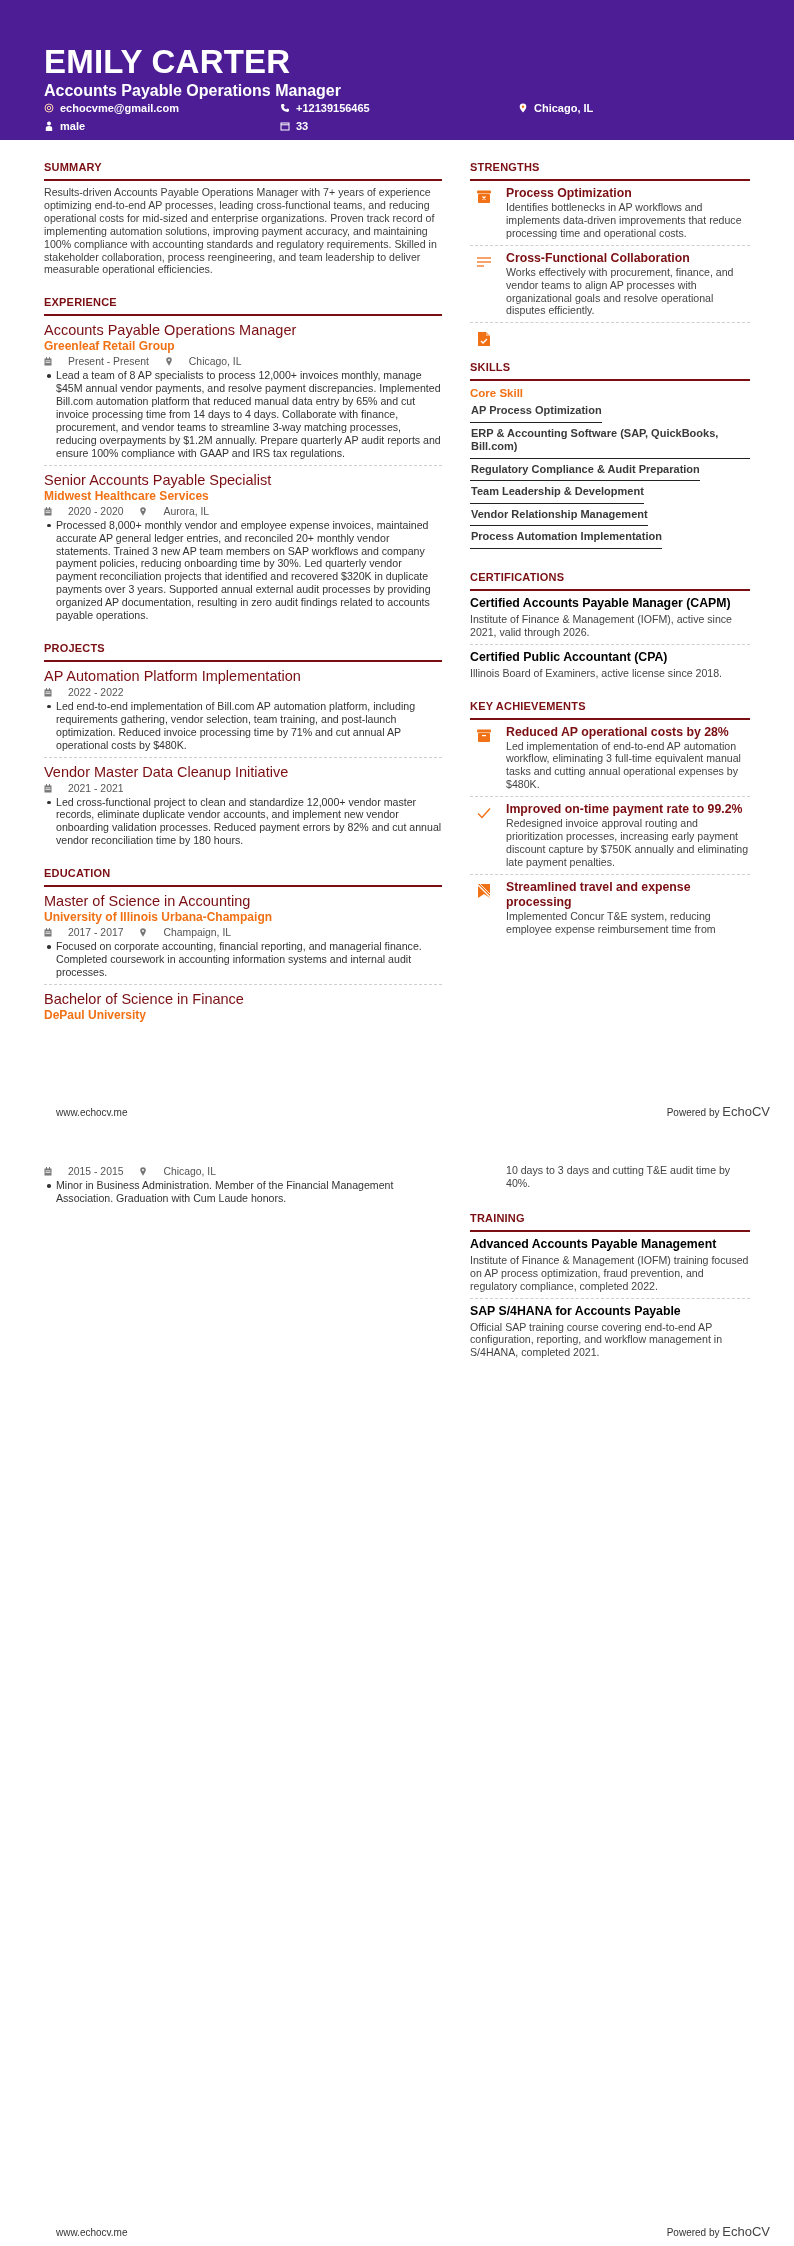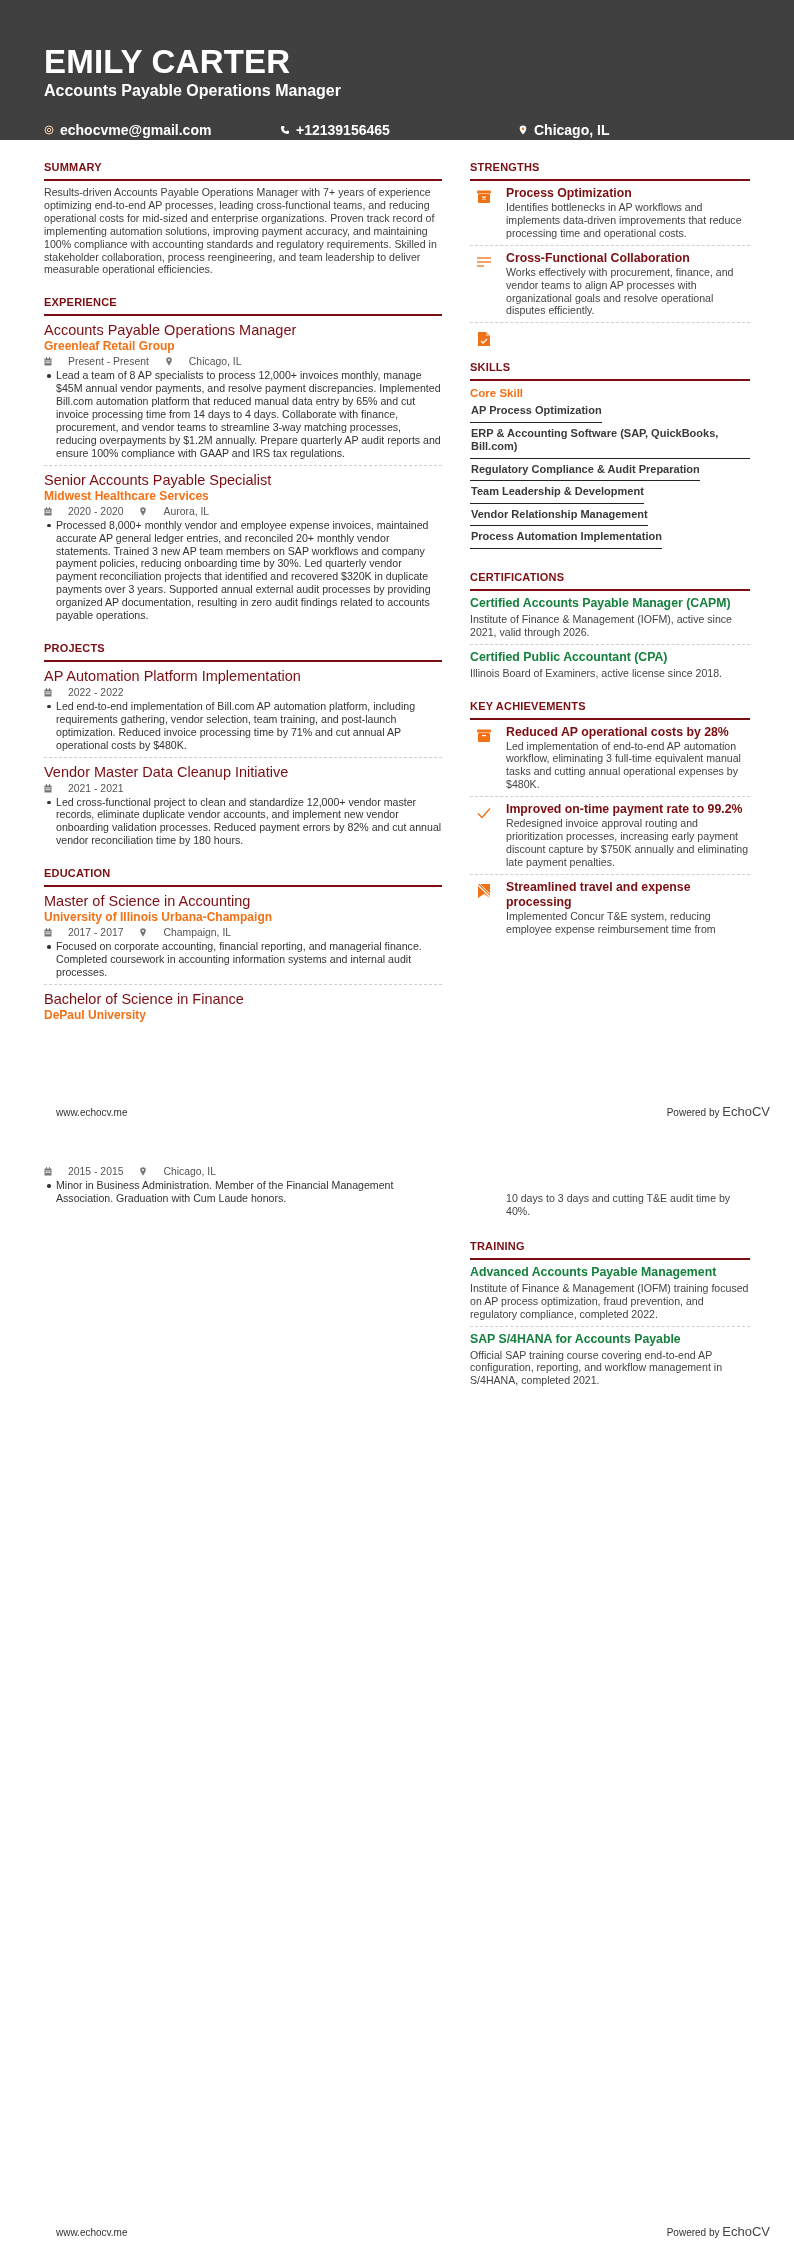--- a/index.html
+++ b/index.html
@@ -1,22 +1,22 @@
 <!DOCTYPE html>
 <html><head>
 <meta charset="utf-8">
 <style>
   * { box-sizing: border-box; margin: 0; padding: 0; }
   html, body { width: 794px; background: #ffffff; }
   body { font-family: "Liberation Sans", "DejaVu Sans", sans-serif; color: #3a3a3a; position: relative; height: 2246px; overflow: hidden; }
 
-  .header { background: #404040; color: #fff; height: 140px; padding: 44px 44px 0 44px; position: relative; }
+  .header { background: #4c1d95; color: #fff; height: 140px; padding: 44px 44px 0 44px; position: relative; }
   .header .name { font-size: 33px; font-weight: 700; letter-spacing: 0.2px; line-height: 36px; }
   .header .title { font-size: 16px; font-weight: 700; line-height: 20px; margin-top: 1px; }
-  .contacts { display: grid; grid-template-columns: 236px 238px 200px; row-gap: 16px; margin-top: 22px; font-size: 14px; font-weight: 700; }
+  .contacts { display: grid; grid-template-columns: 236px 238px 200px; row-gap: 4px; margin-top: 0; font-size: 11px; font-weight: 700; }
   .contact { display: flex; align-items: center; gap: 6px; height: 14px; }
   .contact .ic { width: 10px; height: 10px; display: inline-flex; align-items: center; justify-content: center; }
   .contact .ic svg { width: 10px; height: 10px; }
   .col-left { position: absolute; left: 44px; width: 398px; }
   .col-right { position: absolute; left: 470px; width: 280px; }
 
   .sec-title { font-size: 11px; font-weight: 700; color: #7a0e12; line-height: 20px; padding-bottom: 2px; border-bottom: 2.5px solid #7a0e12; margin-bottom: 5px; letter-spacing: 0.2px; }
   .body-text { font-size: 10.6px; line-height: 12.9px; color: #444; }
 
   .entry-title { font-size: 14.5px; color: #7a0e12; line-height: 18px; }
@@ -33,21 +33,21 @@
   .strength .sic { width: 36px; flex: none; padding-left: 6px; padding-top: 3px; }
   .strength .sic svg { width: 16px; height: 16px; }
   .strength .stext { flex: 1; }
   .s-title { font-size: 12.3px; font-weight: 700; color: #7a0e12; line-height: 15px; }
 
   .skill-sub { font-size: 11.5px; font-weight: 700; color: #f07116; line-height: 14px; margin-top: 2px; }
   .skill { font-size: 11px; font-weight: 700; color: #3a3a3a; line-height: 13.5px; padding: 4px 0 4px 1px; border-bottom: 1px solid #222; display: inline-block; }
   .skill-row { display: block; }
   .skill-row:first-of-type .skill { padding-top: 2px; }
 
-  .cert-title { font-size: 12.3px; font-weight: 700; color: #15803d; line-height: 15px; }
+  .cert-title { font-size: 12.3px; font-weight: 700; color: #000000; line-height: 15px; }
 
   .footer { position: absolute; left: 56px; width: 714px; display: flex; justify-content: space-between; align-items: baseline; font-size: 10px; color: #333; }
   .footer .brand { font-size: 13px; color: #444; }
   .footer .pw { font-size: 10px; }
 </style>
 </head>
 <body>
 
 <div class="header">
   <div class="name">EMILY CARTER</div>
@@ -379,21 +379,21 @@
           </svg>
           <span>Chicago, IL</span>
         </span>
     </div>
     <ul class="bullets">
         <li>Minor in Business Administration. Member of the Financial Management Association. Graduation with Cum Laude honors.</li>
       </ul>
   </div>
 </div>
 
-<div class="col-right" style="top:1192px;">
+<div class="col-right" style="top:1164px;">
   <div class="body-text" style="padding-left:36px;">10 days to 3 days and cutting T&amp;E audit time by 40%.</div>
 
   <section style="margin-top:18px;">
     <div class="sec-title">TRAINING</div>
     <div>
       <div class="cert-title">Advanced Accounts Payable Management</div>
       <div class="body-text" style="margin-top:2px;">Institute of Finance &amp; Management (IOFM) training focused on AP process optimization, fraud prevention, and regulatory compliance, completed 2022.</div>
     </div>
     <div class="dash"></div>
     <div>

